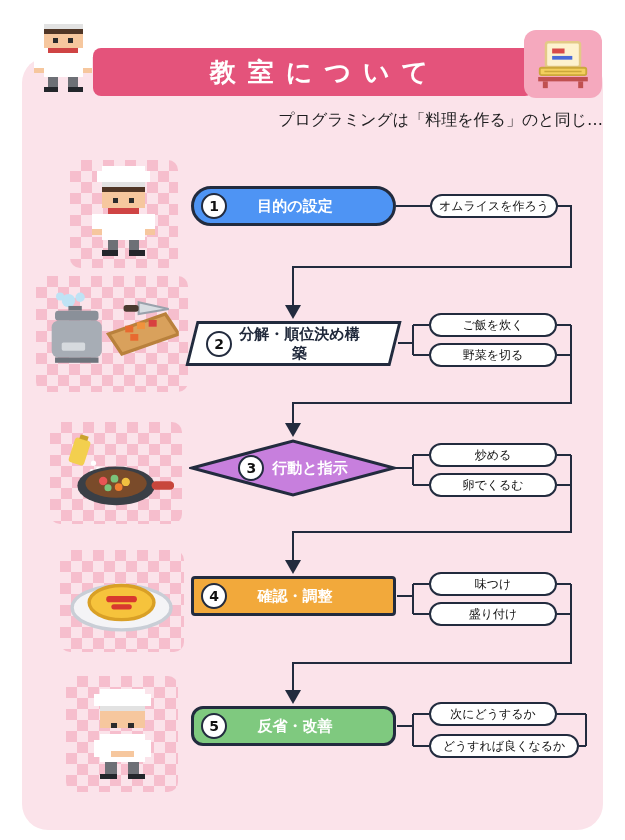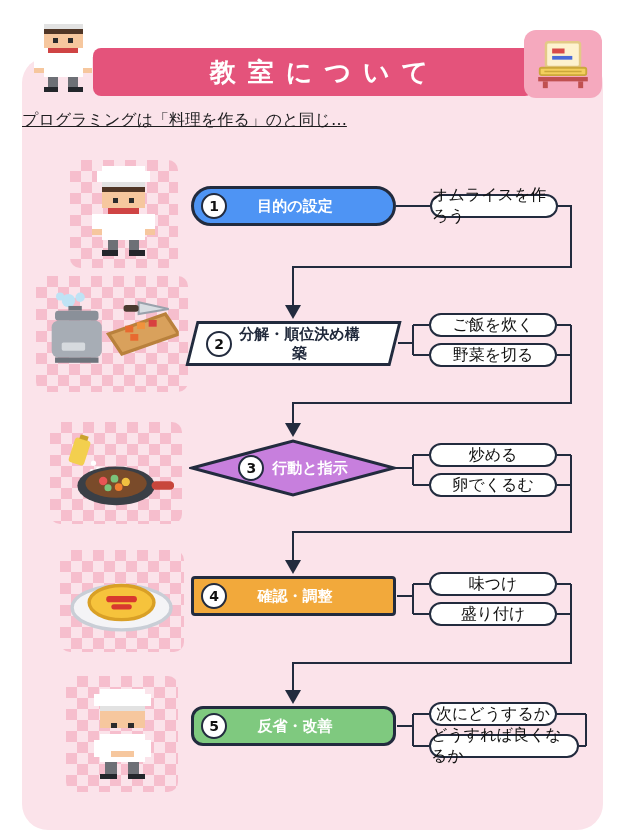--- a/index.html
+++ b/index.html
@@ -3,22 +3,22 @@
 <meta charset="utf-8">
 <style>
   html,body{margin:0;padding:0;background:#fff;}
   .page{position:relative;width:625px;height:840px;background:#ffffff;overflow:hidden;
         font-family:"DejaVu Sans","Liberation Sans",sans-serif;}
   .panel{position:absolute;left:22px;top:57px;width:581px;height:773px;
          background:#FBE3EA;border-radius:26px;}
   .banner{position:absolute;left:93px;top:48px;width:428px;height:48px;background:#E4537B;
           border-radius:8px;display:flex;align-items:center;justify-content:center;z-index:3;padding-left:12px;}
   .banner .title{color:#fff;font-size:26px;font-weight:bold;letter-spacing:12px;text-indent:12px;}
-  .subtitle{position:absolute;left:22px;top:110px;width:581px;text-align:left;
-            font-size:16px;font-weight:500;color:#1d1d1f;z-index:2;text-decoration:underline;}
+  .subtitle{position:absolute;left:22px;top:110px;width:581px;text-align:right;
+            font-size:16px;font-weight:500;color:#1d1d1f;z-index:2;}
   .chef-tl{position:absolute;left:24px;top:6px;width:78px;height:94px;z-index:4;}
   .laptop-tile{position:absolute;left:524px;top:30px;width:78px;height:68px;background:#F5A9BE;
                border-radius:12px;display:flex;align-items:center;justify-content:center;z-index:4;}
   .laptop-tile svg{width:62px;height:54px;}
   .patch{position:absolute;border-radius:10px;z-index:1;
          background:repeating-conic-gradient(#F6BECD 0% 25%, rgba(0,0,0,0) 0% 50%);
          background-size:22px 22px;display:flex;align-items:center;justify-content:center;}
   .patch svg{width:88%;height:88%;}
   .connectors{position:absolute;left:0;top:0;z-index:2;pointer-events:none;}
   .step{position:absolute;left:191px;width:205px;border:3px solid #222B3E;box-sizing:border-box;
@@ -35,21 +35,21 @@
   .s4{top:576px;height:40px;border-radius:4px;}
   .s4 .num{margin-left:7px;} .s4 .step-label{padding-right:30px;font-family:Liberation Serif, serif;}
   .s5{top:706px;height:40px;border-radius:12px;}
   .s5 .num{margin-left:7px;} .s5 .step-label{padding-right:30px;}
   .s3wrap{position:absolute;left:189px;top:438px;width:208px;height:60px;z-index:3;}
   .s3wrap > svg{position:absolute;left:0;top:0;width:208px;height:60px;}
   .s3content{position:absolute;left:0;top:0;width:208px;height:60px;display:flex;
              align-items:center;justify-content:center;gap:8px;}
   .s3content .step-label{flex:none;padding:0;}
   .out{position:absolute;height:24px;background:#fff;border:2px solid #222B3E;border-radius:12px;
-       display:flex;align-items:center;justify-content:center;font-size:16px;color:#111;
+       display:flex;align-items:center;justify-content:center;font-size:12px;color:#111;
        box-sizing:border-box;z-index:3;}
   .defs{position:absolute;width:0;height:0;overflow:hidden;}
 </style>
 </head>
 <body>
 
 <svg class="defs" aria-hidden="true">
   <defs>
     <symbol id="sym-chef" viewBox="0 0 16 18">
       <g shape-rendering="crispEdges">

